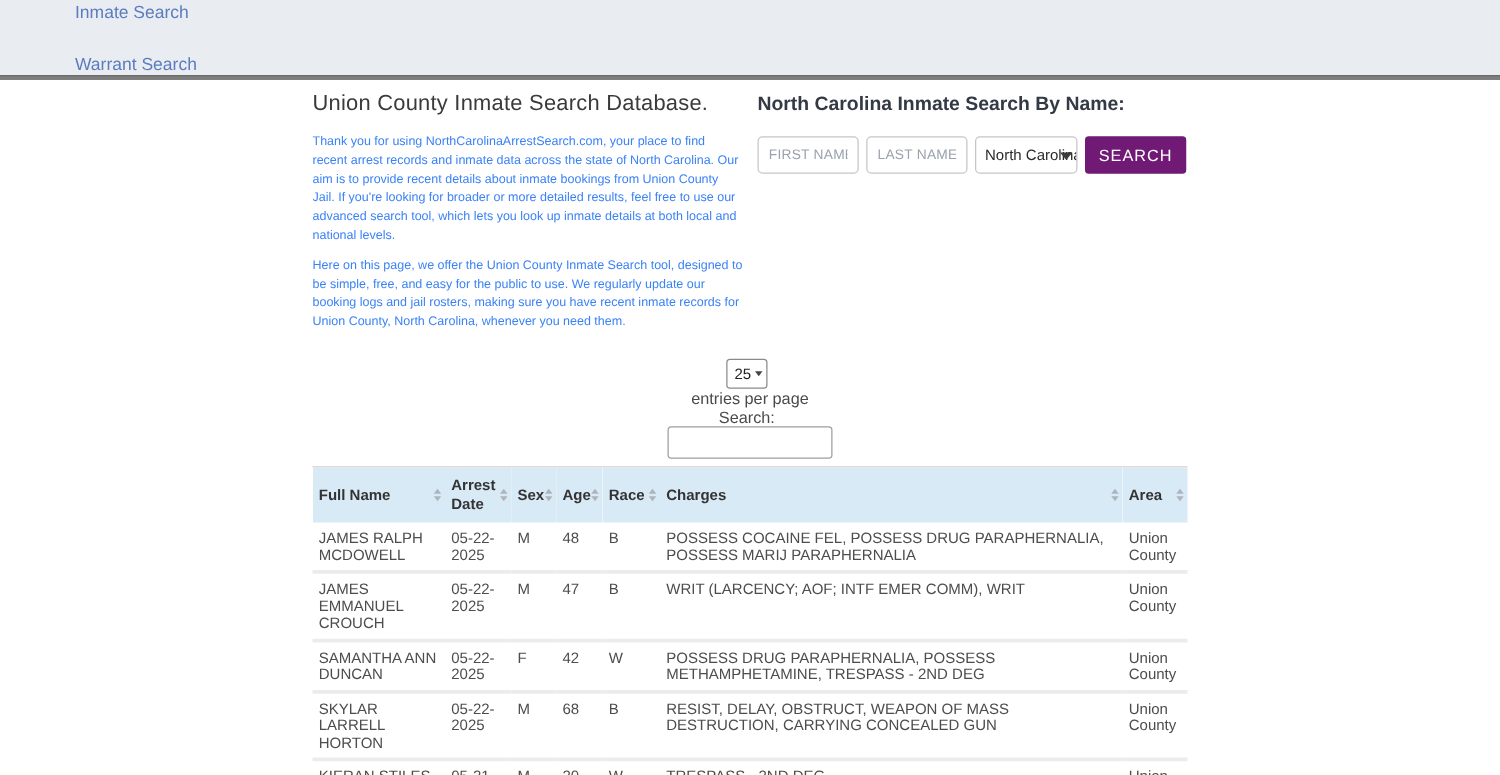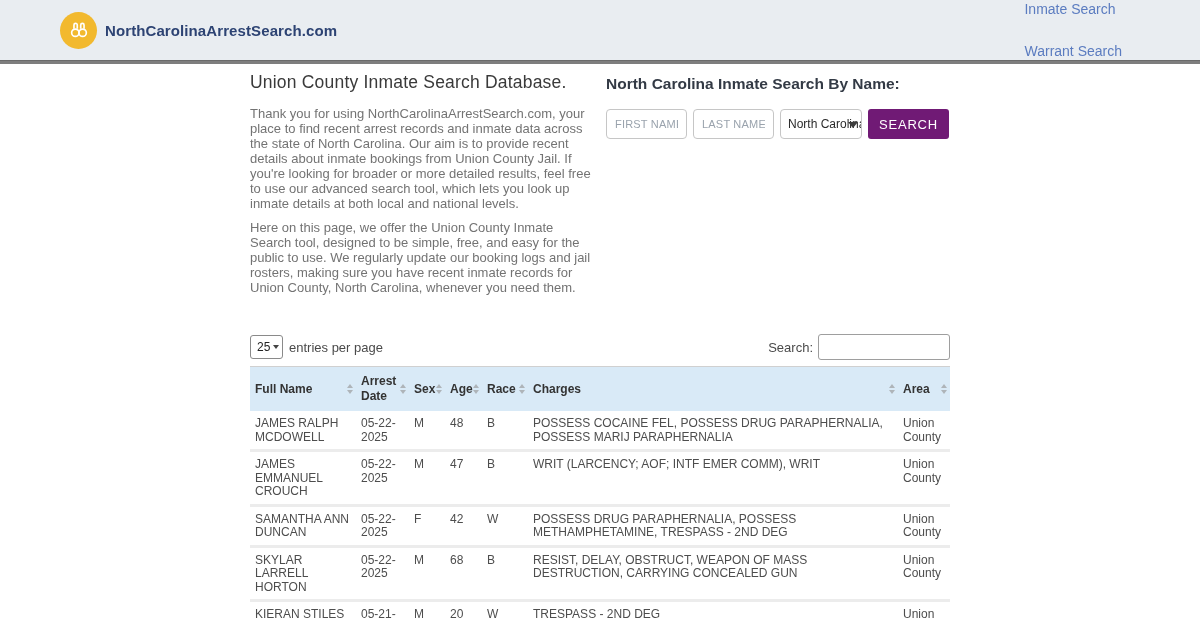--- a/index.html
+++ b/index.html
@@ -48,23 +48,23 @@
   .form-col  { width: 344px; }
 
   .page-title {
     font-size: 17.5px;
     font-weight: 400;
     color: #3a3a3a;
     margin-bottom: 13px;
     letter-spacing: 0.2px;
   }
   .intro-col p {
-    font-size: 13px;
+    font-size: 10px;
     line-height: 15px;
-    color: #737373;
+    color: #3b82f6;
     margin-bottom: 9px;
   }
 
   .form-title {
     font-size: 15.5px;
     font-weight: bold;
     color: #333a45;
     margin: 3px 0 16px 0;
   }
   .name-form { display: flex; gap: 6px; }
@@ -115,25 +115,26 @@
     cursor: pointer;
   }
   .sponsored {
     margin-top: 22px;
     font-size: 12.5px;
     color: #bcbcbc;
   }
 
   
   .table-controls {
-    margin-top: 30px;
+    margin-top: 13px;
     display: flex;
     align-items: center;
     font-size: 13px;
     color: #4a4a4a;
+    flex-direction: column;
   }
   .page-size-select {
     position: relative;
     width: 33px; height: 24px;
     border: 1px solid #8a8a8a;
     border-radius: 3px;
     background: #fff;
     font-size: 12px;
     color: #222;
     line-height: 22px;
@@ -214,33 +215,20 @@
   .col-sex      { width: 36px; }
   .col-age      { width: 37px; }
   .col-race     { width: 46px; }
   .col-charges  { width: 370px; }
   .col-area     { width: 52px; }
 </style>
 </head>
 <body>
 
 <div class="site-header">
-  <div class="brand">
-    <span class="brand-badge">
-      <svg width="22" height="22" viewBox="0 0 24 24">
-        <g fill="none" stroke="#ffffff" stroke-width="1.8">
-          <circle cx="8" cy="15" r="4"></circle>
-          <circle cx="16" cy="15" r="4"></circle>
-          <path d="M6.5 10.5 L6.5 6.5 A1.8 1.8 0 0 1 10.1 6.5 L10.1 10.5"></path>
-          <path d="M13.9 10.5 L13.9 6.5 A1.8 1.8 0 0 1 17.5 6.5 L17.5 10.5"></path>
-        </g>
-      </svg>
-    </span>
-    <span class="brand-text">NorthCarolinaArrestSearch.com</span>
-  </div>
   <nav class="top-nav">
     <a href="#">Inmate Search</a>
     <a href="#">Warrant Search</a>
   </nav>
 </div>
 <div class="header-divider"></div>
 
 <div class="main">
 
   <div class="intro-row">

